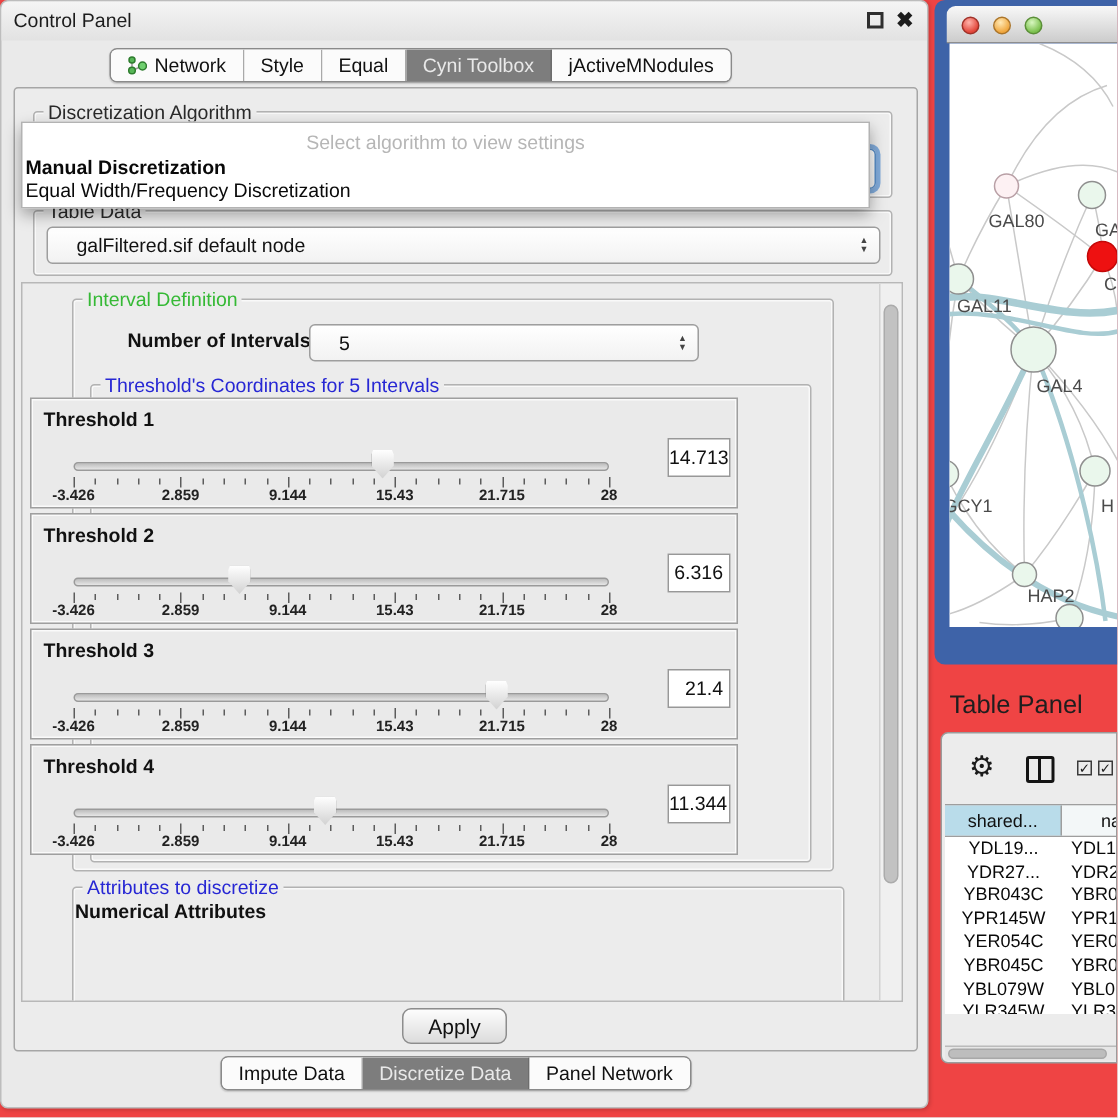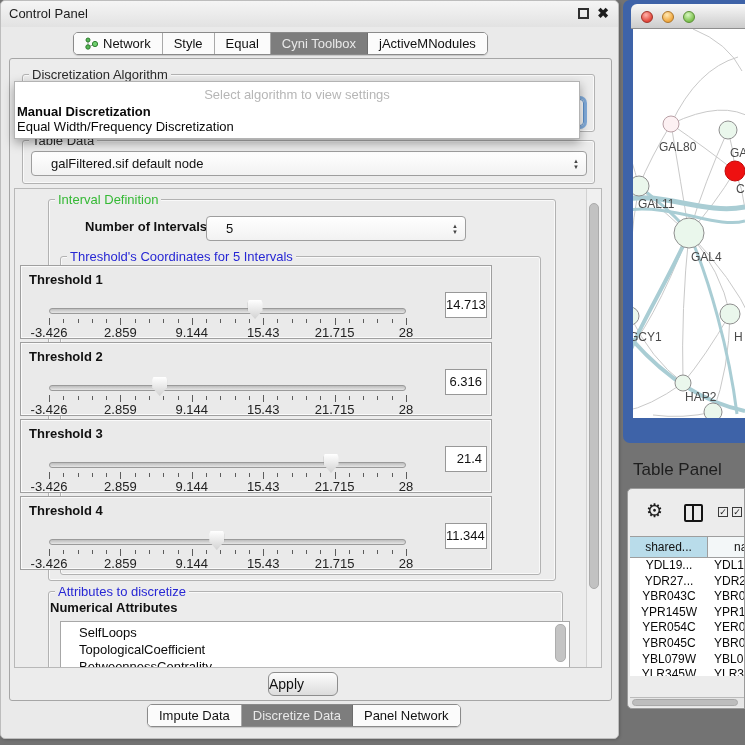--- a/index.html
+++ b/index.html
@@ -1,18 +1,18 @@
 <!DOCTYPE html>
 <html><head>
 <meta charset="utf-8">
 <style>
 *{box-sizing:border-box;margin:0;padding:0}
 html,body{width:745px;height:745px}
 body{font-family:"Liberation Sans",sans-serif;background:#e2e2e2;overflow:hidden}
-#root{position:relative;width:745px;height:745px;background:#737373;overflow:hidden}
+#root{position:relative;width:745px;height:745px;background:#ef4444;overflow:hidden}
 
 
 #cp{position:absolute;left:0;top:0;width:619px;height:739px;background:#eaeaea;
     border:1px solid #bdbdbd;border-radius:5px;box-shadow:1px 1px 3px rgba(0,0,0,.18)}
 #cp-titlebar{position:absolute;left:0;top:0;width:100%;height:26px;
     background:linear-gradient(#f5f5f5,#e2e2e2);border-radius:5px 5px 0 0}
 #cp-title{position:absolute;left:8px;top:5px;font-size:13px;color:#1c1c1c}
 #float-ic{position:absolute;right:29px;top:7px;width:11px;height:11px;border:2px solid #2e2e2e;background:transparent}
 #close-ic{position:absolute;right:9px;top:4px;font-size:14px;font-weight:bold;color:#1c1c1c}
 
@@ -66,34 +66,34 @@
 .thr .tlabel{position:absolute;left:8px;top:6px;font-size:13px;font-weight:bold;color:#111}
 .thr .track{position:absolute;left:28px;top:42px;width:357px;height:6px;border-radius:3px;
     background:linear-gradient(#bdbdbd,#e6e6e6);border:1px solid #9a9a9a}
 .thr .thumb{position:absolute;top:34px;width:15px;height:19px;
     background:linear-gradient(#ffffff,#d2d2d2);
     clip-path:polygon(8% 0,92% 0,100% 16%,100% 55%,50% 100%,0 55%,0 16%);
     filter:drop-shadow(0 0 1px #808080)}
 .thr .tick{position:absolute;width:1px;background:#5c5c5c}
 .thr .tick.minor{top:53px;height:4px}
 .thr .tick.major{top:52px;height:7px}
-.thr .tlab{position:absolute;top:59px;transform:translateX(-50%);font-size:13px;font-weight:normal;color:#222;white-space:nowrap}
+.thr .tlab{position:absolute;top:59px;transform:translateX(-50%);font-size:10px;font-weight:bold;color:#222;white-space:nowrap}
 .thr .vbox{position:absolute;left:424px;top:26px;width:42px;height:26px;background:#fff;
     border:1px solid #989898;font-size:13px;color:#111;text-align:right;padding:4px 4px 0 0}
 
 
 #attr-list{position:absolute;left:45px;top:432px;width:510px;height:60px;background:#fff;border:1px solid #a7a7a7}
 #attr-list ul{list-style:none;padding:2px 0 0 18px}
 #attr-list li{font-size:13px;color:#090909;line-height:17px;white-space:nowrap}
 #attr-scroll{position:absolute;right:3px;top:2px;width:11px;height:38px;border-radius:5px;background:#c4c4c4;border:1px solid #adadad}
 
 
 #apply-btn{position:absolute;left:258px;top:613px;width:70px;height:24px;border-radius:6px;
     background:linear-gradient(#fdfdfd,#dcdcdc);border:1px solid #8d8d8d;
-    font-size:14px;color:#111;line-height:22px}
+    font-size:14px;color:#111;text-align:center;line-height:22px}
 
 
 #netwin{position:absolute;left:623px;top:0;width:122px;height:443px;background:#3e63a8;border-radius:7px 0 0 7px}
 #net-titlebar{position:absolute;left:631px;top:4px;width:114px;height:25px;
     background:linear-gradient(#f8f8f8,#cccccc);border-radius:6px 0 0 0;border-bottom:1px solid #8e8e8e}
 .light{position:absolute;top:7px;width:12px;height:12px;border-radius:50%}
 #light-red{left:10px;background:radial-gradient(circle at 40% 30%,#ffb3ab,#e2463a 70%);border:1px solid #a03229}
 #light-yellow{left:31px;background:radial-gradient(circle at 40% 30%,#ffe9b5,#f0a73e 70%);border:1px solid #ab752a}
 #light-green{left:52px;background:radial-gradient(circle at 40% 30%,#d8f7c0,#7cc14e 70%);border:1px solid #5b8f38}
 #netcanvas{position:absolute;left:633px;top:29px;width:112px;height:389px;background:#fff;overflow:hidden}
@@ -199,28 +199,20 @@
         </div>
 
         <div class="grp" id="thr-grp" style="left:45px;top:67px;width:481px;height:319px">
           <span class="gt blue">Threshold's Coordinates for 5 Intervals</span>
         </div>
 
         <div class="grp" style="left:33px;top:402px;width:515px;height:112px">
           <span class="gt blue">Attributes to discretize</span>
         </div>
         <span class="boldlab" style="left:35px;top:411px">Numerical Attributes</span>
-        <div id="attr-list">
-          <ul id="attr-ul">
-              <li>SelfLoops</li>
-              <li>TopologicalCoefficient</li>
-              <li>BetweennessCentrality</li>
-            </ul>
-          <div id="attr-scroll"></div>
-        </div>
 
         <div class="vscroll-track">
           <div class="vscroll-thumb" style="top:14px;height:386px"></div>
         </div>
       <div class="thr" style="top: 76px;">
             <div class="tlabel">Threshold 1</div>
             <div class="track"></div>
             <div class="tick major" style="left: 28px;"></div>
             <div class="tick minor" style="left: 42.28px;"></div>
             <div class="tick minor" style="left: 56.56px;"></div>

